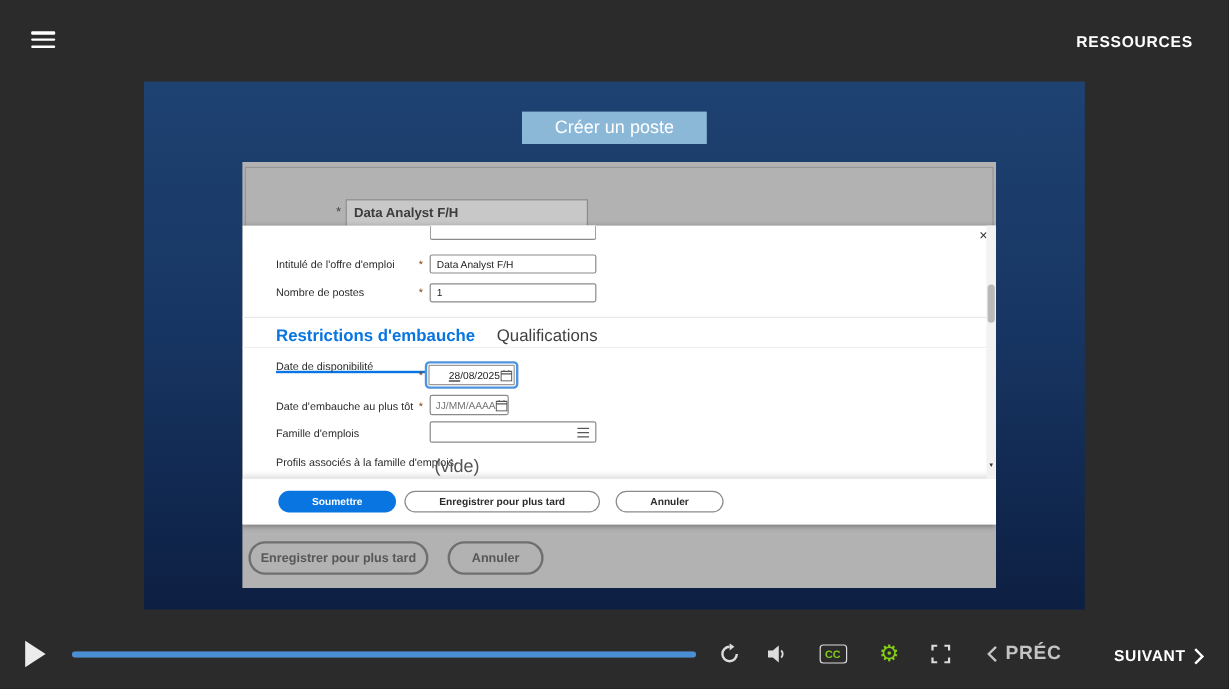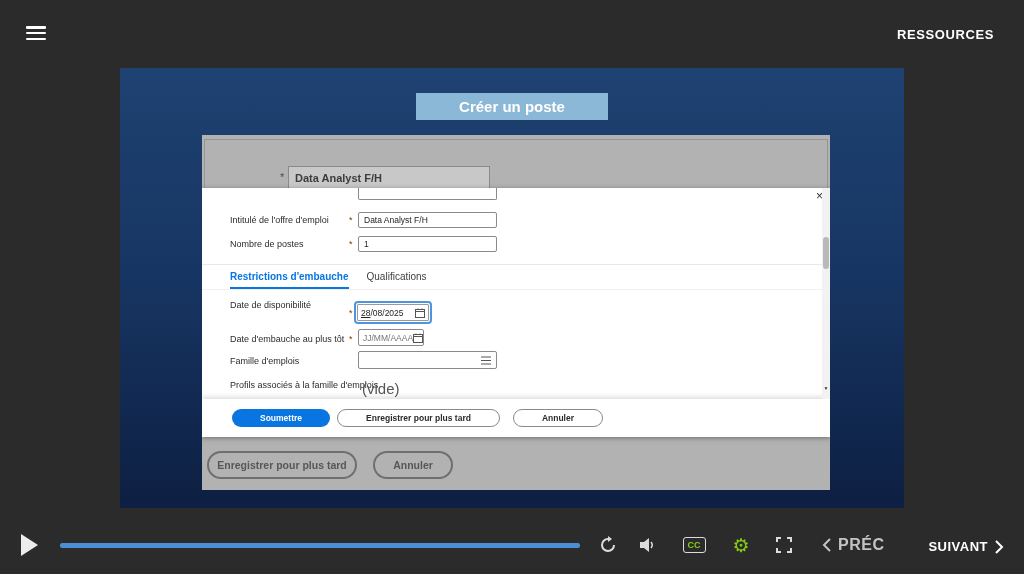--- a/index.html
+++ b/index.html
@@ -11,22 +11,22 @@
   .menu-btn { position:absolute; left:26px; top:26px; width:20px; height:14px;
     display:flex; flex-direction:column; justify-content:space-between; cursor:pointer; }
   .menu-btn i { display:block; height:2.5px; background:#fff; border-radius:1px; }
   .resources { position:absolute; right:30px; top:27px; color:#fff; font-size:13px;
     font-weight:bold; letter-spacing:.6px; cursor:pointer; }
 
   
   .slide { position:absolute; left:120px; top:68px; width:784px; height:440px;
     background:linear-gradient(180deg, var(--slide-top,#1e4272) 0%, #173562 48%, var(--slide-bottom,#0d1f42) 100%); }
   .title-btn { position:absolute; top:25px; left:50%; transform:translateX(-50%);
-    width:192px; height:27px; background:var(--title-btn,#8cb8d8); color:#fff;
-    font-size:15px; font-weight:bold; display:flex; align-items:center; justify-content:center; cursor:pointer; }
+    width:154px; height:27px; background:var(--title-btn,#8cb8d8); color:#fff;
+    font-size:15px; font-weight:normal; display:flex; align-items:center; justify-content:center; cursor:pointer; }
 
   
   .shot { position:absolute; left:82px; top:67px; width:628px; height:355px; background:#b2b2b2; overflow:hidden; }
   .bg-panel { position:absolute; left:2px; top:4px; width:624px; height:60px; border:1px solid #969696; }
   .bg-ast { position:absolute; left:78px; top:36px; font-size:11px; color:#4a4a4a; }
   .bg-field { position:absolute; left:86px; top:31px; width:202px; height:24px; background:#c8c8c8;
     border:1px solid #8a8a8a; display:flex; align-items:center; padding-left:6px;
     font-size:11px; font-weight:bold; color:#3c3c3c; }
   .bg-pill { position:absolute; top:316px; height:28px; border:2px solid #6f6f6f; border-radius:15px;
     color:#575757; font-size:10.5px; font-weight:bold; display:flex; align-items:center; justify-content:center; }
@@ -39,28 +39,28 @@
   .close-x { position:absolute; top:2px; right:7px; font-size:12px; color:#333; line-height:1; cursor:pointer; }
   .partial-input { position:absolute; left:156px; top:0; width:139px; height:12px; background:#fff;
     border:1px solid #8a8a8a; border-top:none; border-radius:0 0 2px 2px; }
   .flabel { position:absolute; left:28px; font-size:9px; color:#2b2b2b; white-space:nowrap; }
   .ast { position:absolute; left:147px; font-size:9px; color:#7a3b00; }
   .tinput { position:absolute; left:156px; width:139px; height:16px; border:1px solid #8a8a8a;
     border-radius:2px; background:#fff; display:flex; align-items:center; padding:0 5px;
     font-size:8.5px; color:#222; cursor:text; }
   .divider { position:absolute; left:0; right:0; border-top:1px solid #e8e8e8; }
   .tabs { position:absolute; left:28px; top:83px; display:flex; gap:18px; }
-  .tab { font-size:10px; padding-bottom:5px; cursor:pointer; }
+  .tab { font-size:14px; padding-bottom:22px; cursor:pointer; }
   .tab.active { color:var(--accent-blue,#0875e1); font-weight:bold; border-bottom:2px solid var(--accent-blue,#0875e1); }
   .tab.idle { color:#3f3f3f; }
   .tabs-line { position:absolute; left:0; right:0; top:101px; border-top:1px solid #f0f0f0; }
   .focus-wrap { position:absolute; left:152px; top:113px; width:78px; height:23px;
     border:2px solid #4f94e0; border-radius:4px; padding:1px; background:#fff; }
   .date-inner { width:100%; height:100%; border:1px solid #9a9a9a; border-radius:1px;
-    display:flex; align-items:center; padding:0 3px; font-size:8.5px; color:#222; cursor:text; }
+    display:flex; align-items:center; padding:0 16px; font-size:8.5px; color:#222; cursor:text; }
   .date-inner .sel { text-decoration:underline; }
   .cal { margin-left:auto; display:flex; }
   .date2 { position:absolute; left:156px; top:141px; width:66px; height:17px; border:1px solid #8a8a8a;
     border-radius:2px; display:flex; align-items:center; padding:0 4px; font-size:8.5px; color:#757575; cursor:text; }
   .fam-input { position:absolute; left:156px; top:163px; width:139px; height:18px; border:1px solid #8a8a8a;
     border-radius:2px; display:flex; align-items:center; padding:0 5px; cursor:text; }
   .prompt-ic { margin-left:auto; display:flex; cursor:pointer; }
   .partial-label { position:absolute; left:28px; top:192px; font-size:9px; color:#2b2b2b; white-space:nowrap; }
   .vide { position:absolute; left:160px; top:192px; font-size:15px; color:#555; }
   .m-footer { position:absolute; left:0; top:211px; width:100%; height:38px; background:#fff;

